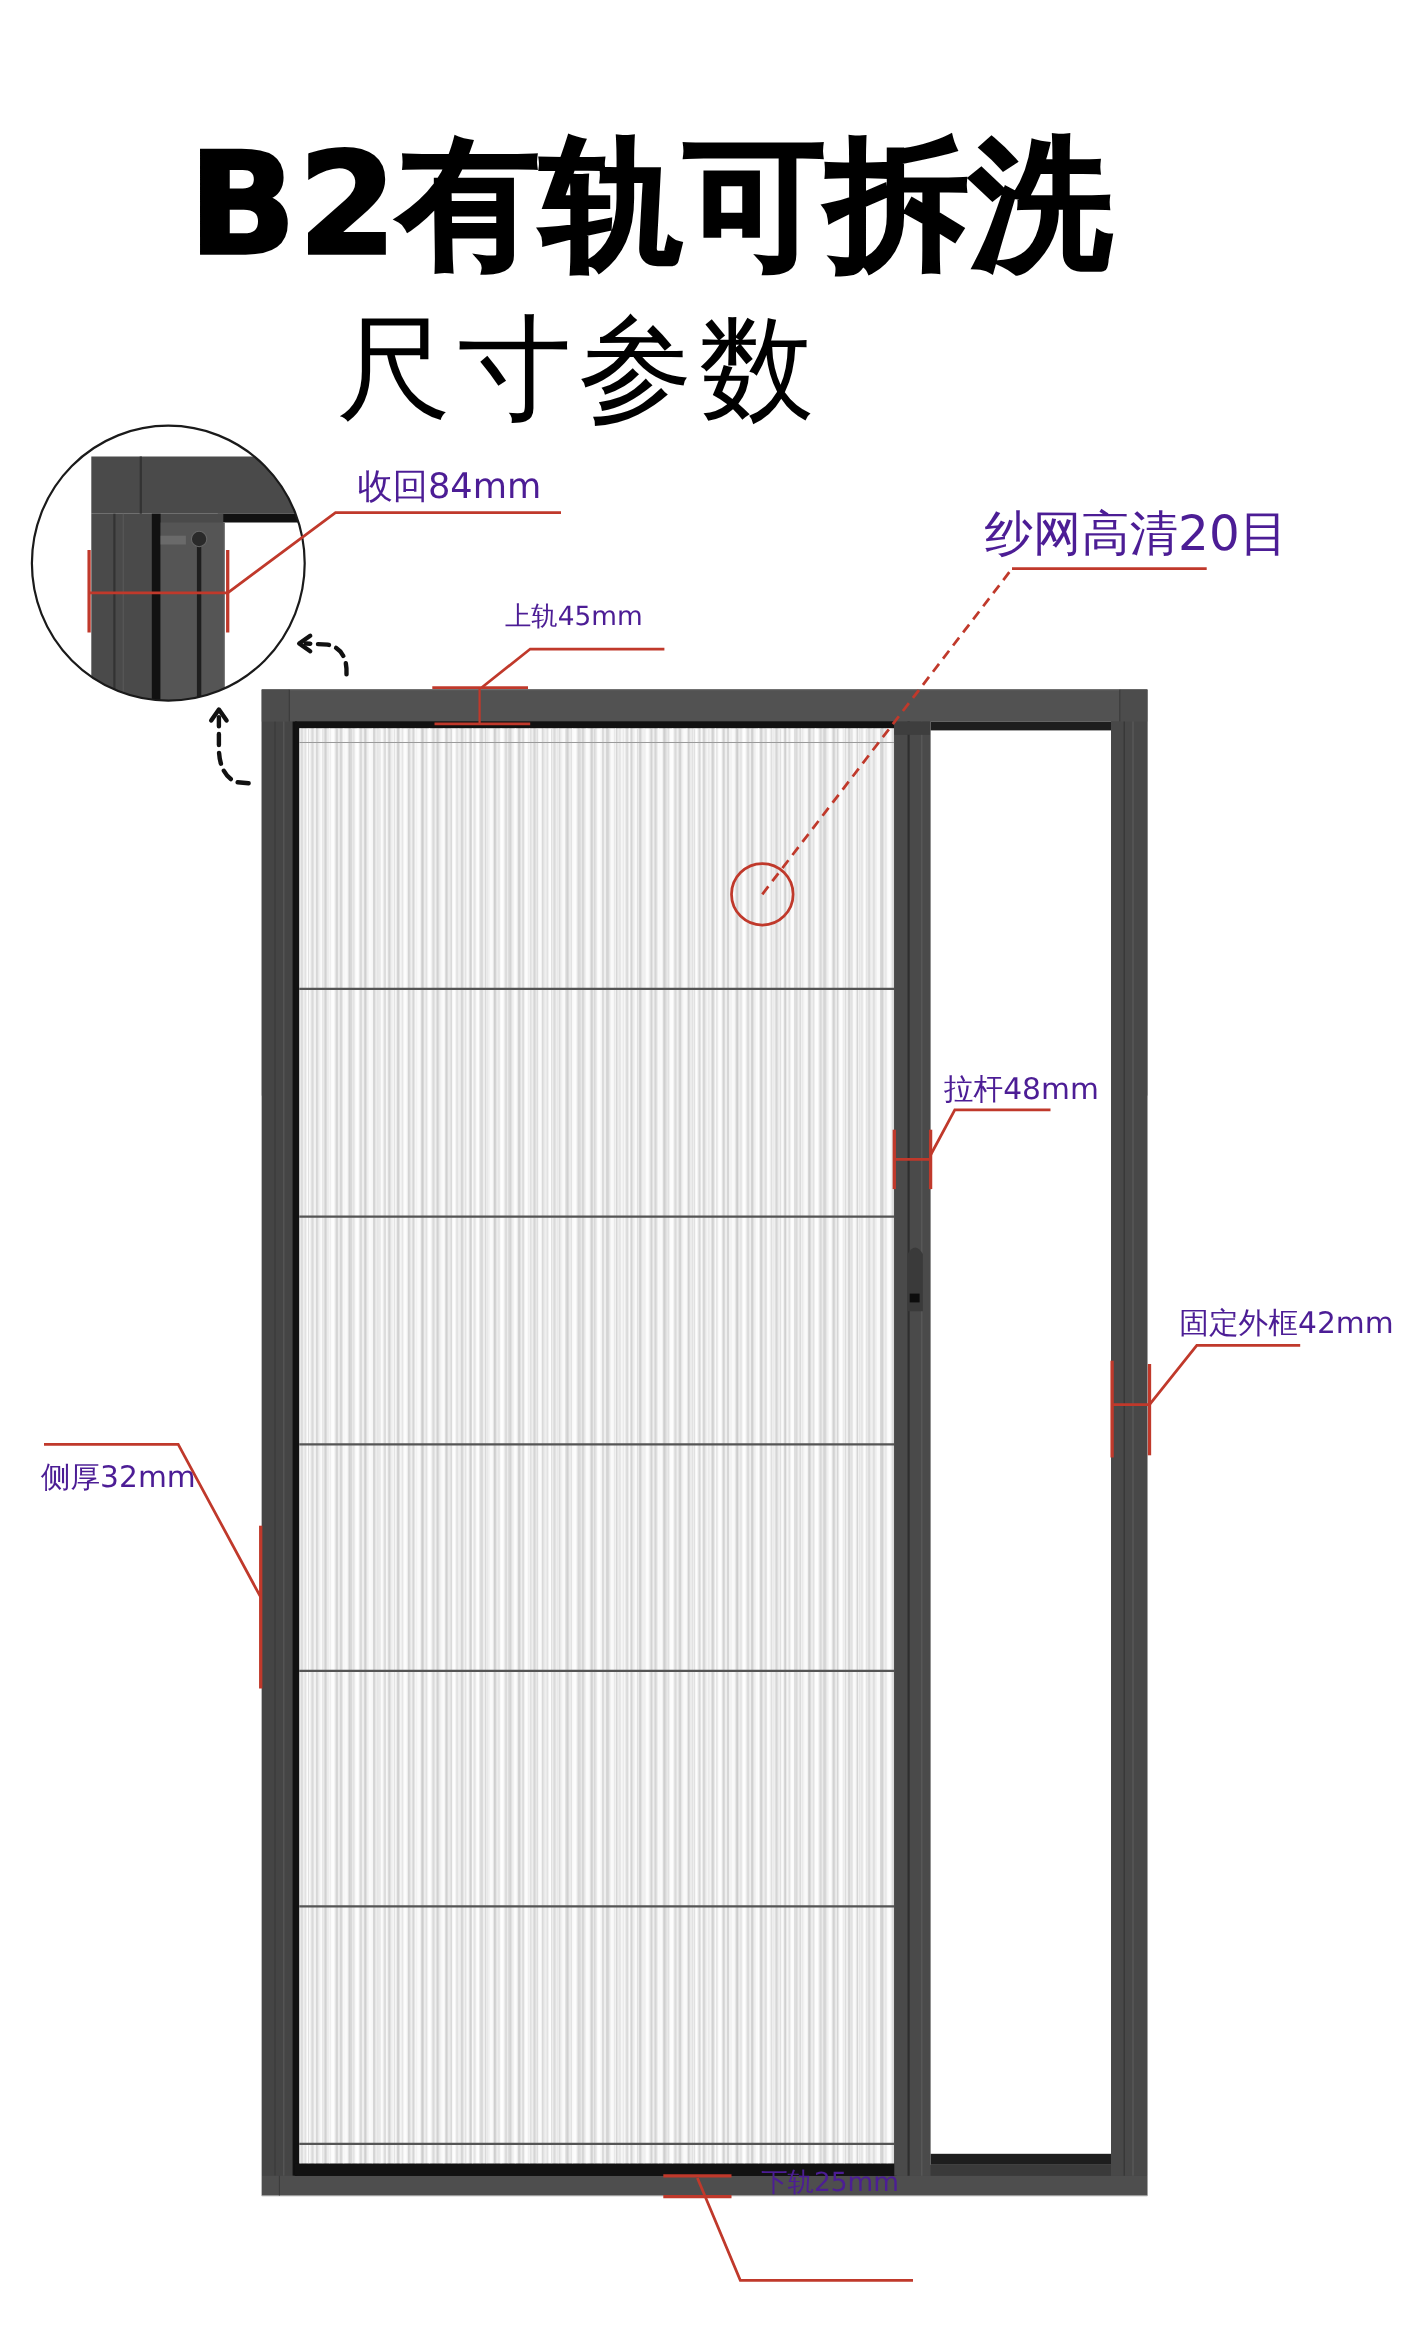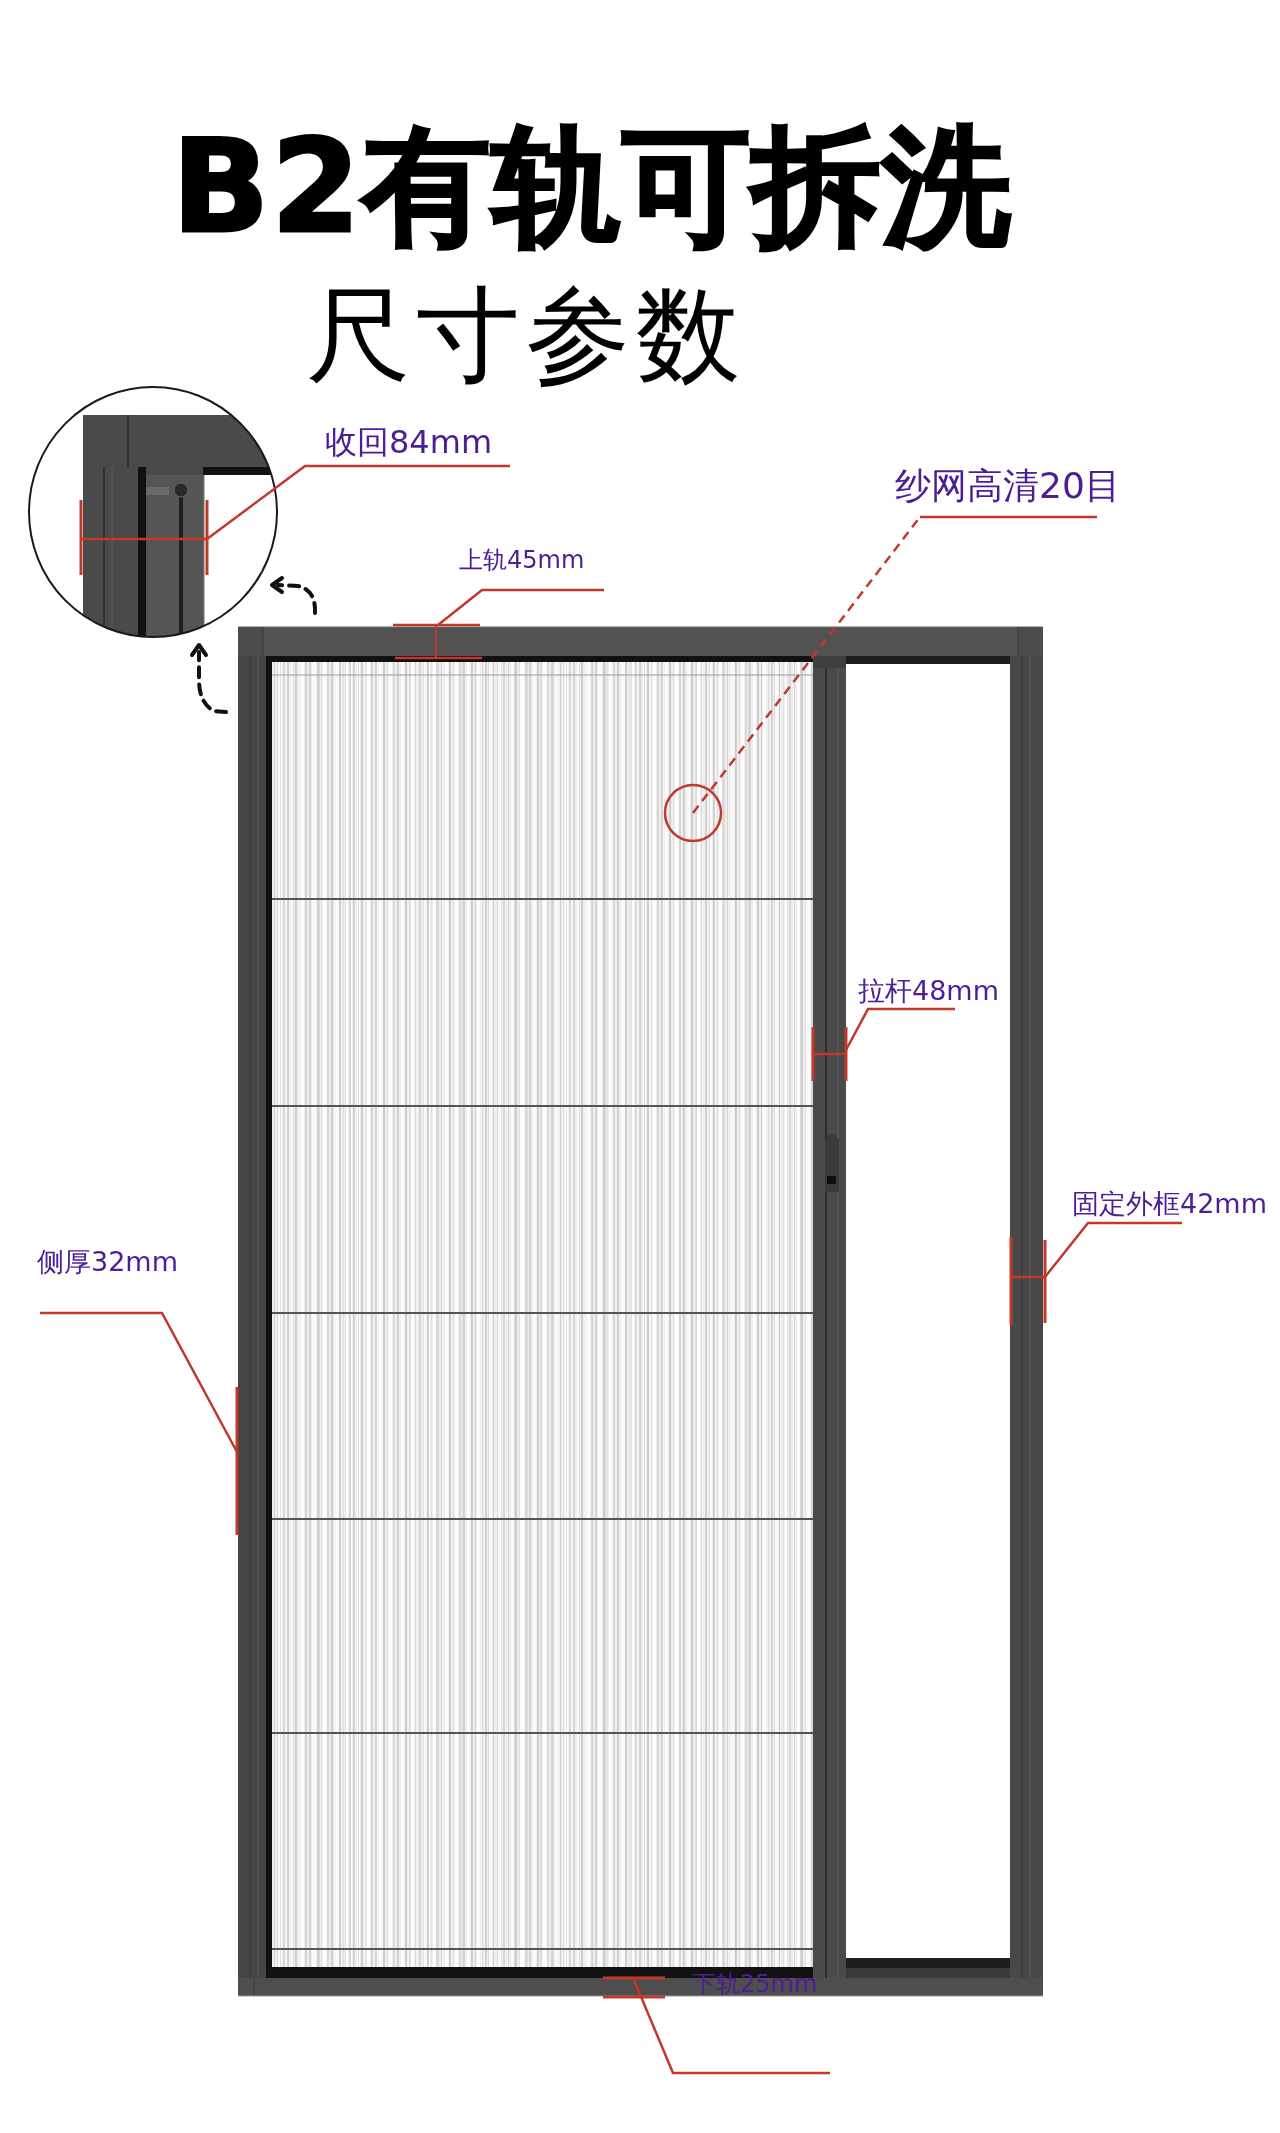--- a/index.html
+++ b/index.html
@@ -161,17 +161,17 @@
 
   <g>
     <line x1="603" y1="1978" x2="665" y2="1978" stroke="#c0392b" stroke-width="3"></line>
     <line x1="603" y1="1997" x2="665" y2="1997" stroke="#c0392b" stroke-width="3"></line>
     <polyline points="634,1980 673,2073 830,2073" fill="none" stroke="#c0392b" stroke-width="2.5"></polyline>
   </g>
 </svg>
 
 <div class="label" style="left:325px; top:424px; font-size:32px;">收回84mm</div>
 <div class="label" style="left:459px; top:542px; font-size:24px;">上轨45mm</div>
-<div class="label" style="left:895px; top:468px; font-size:36px;">纱网高清20目</div>
+<div class="label" style="left:895px; top:468px; font-size:44px;">纱网高清20目</div>
 <div class="label" style="left:858px; top:973px; font-size:27px;">拉杆48mm</div>
 <div class="label" style="left:1060px; top:1186px; font-size:27px;margin-left:12px;">固定外框42mm</div>
-<div class="label" style="left:37px; top:1244px; font-size:27px;">侧厚32mm</div>
+<div class="label" style="left:37px; top:1326px; font-size:27px;">侧厚32mm</div>
 <div class="label" style="left:692px; top:1966px; font-size:24px;">下轨25mm</div>
 
 </body></html>

